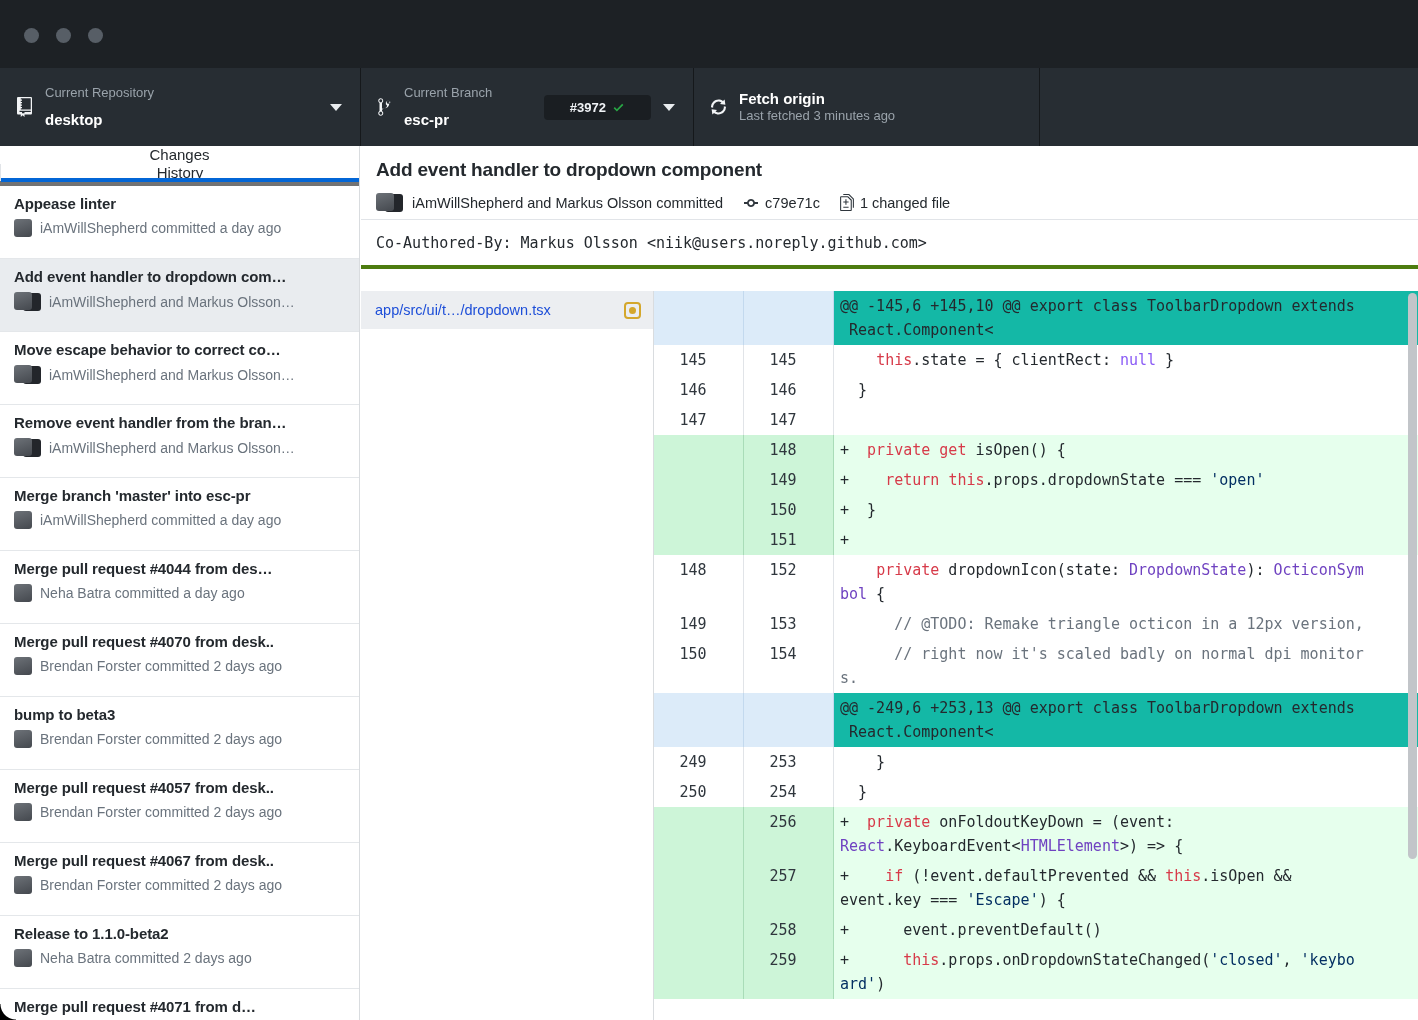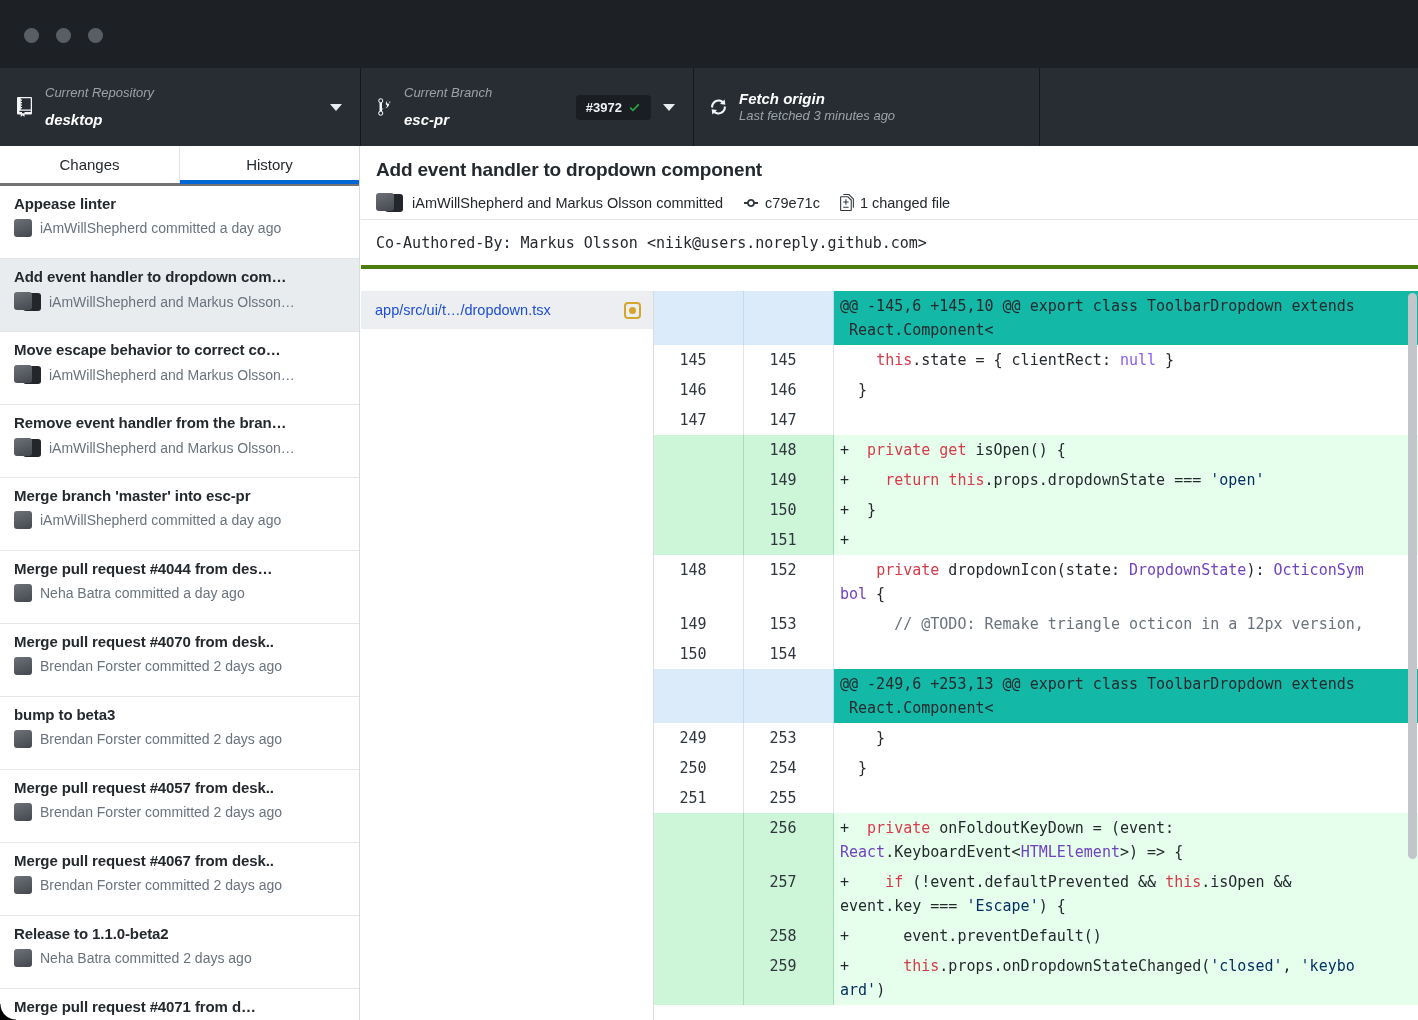--- a/index.html
+++ b/index.html
@@ -12,35 +12,35 @@
   .traffic { position:absolute; left:24px; top:28px; display:flex; gap:17px; }
   .traffic span { width:15px; height:15px; border-radius:50%; background:#575e66; display:block; }
 
   
   .toolbar { position:absolute; left:0; top:68px; width:100%; height:78px; background:#272d33; display:flex; }
   .tb-sec { position:relative; height:100%; display:flex; align-items:center; padding-left:17px; }
   .tb-sec.repo   { width:360px; }
   .tb-sec.branch { width:333px; border-left:1px solid #15181b; }
   .tb-sec.fetch  { width:347px; border-left:1px solid #15181b; border-right:1px solid #15181b; }
   .tb-icon { color:#f2f4f6; flex:0 0 auto; margin-right:13px; display:flex; }
-  .tb-text { display:flex; flex-direction:column; line-height:1.25;font-style:italic; }
+  .tb-text { display:flex; flex-direction:column; line-height:1.25; }
   .tb-label { font-size:13px; color:#9aa3ab; }
   .tb-value { font-size:15px; font-weight:bold; color:#ffffff; margin-top:10px; }
   .chev { width:0; height:0; border-left:6px solid transparent; border-right:6px solid transparent;
           border-top:7px solid #e9ecef; margin-left:auto; margin-right:18px; }
   .pr-badge { margin-left:auto; margin-right:12px; background:#1a1e22; border-radius:4px;
-              padding:5px 10px; display:flex; align-items:center; gap:6px; }
+              padding:5px 26px; display:flex; align-items:center; gap:6px; }
   .pr-badge b { color:#f0f3f6; font-size:13px; }
   .pr-badge svg { color:#28a745; }
   .branch .chev { margin-left:0; }
 
   
   .sidebar { position:absolute; left:0; top:146px; width:360px; bottom:0; background:#fff;
              border-right:1px solid #d9dcdf; overflow:hidden; }
-  .tabs { display:flex; height:40px; border-bottom:3px solid #737373; }
+  .tabs { display:flex; height:40px; border-bottom:5px solid #737373;flex-direction:column; }
   .tab { flex:1; display:flex; align-items:center; justify-content:center; font-size:15px;
          color:#24292e; position:relative; cursor:default; }
   .tab + .tab { border-left:1px solid #e1e4e8; }
   .tab.active::after { content:""; position:absolute; left:0; right:0; bottom:-1px; height:4px; background:#0366d6; }
 
   .commit-item { height:73px; border-bottom:1px solid #e4e7ea; padding:9px 14px 0 14px; background:#fff; }
   .commit-item.selected { background:#e9ecef; }
   .ci-title { font-size:15px; font-weight:600; color:#24292e; white-space:nowrap; overflow:hidden;
               text-overflow:ellipsis; letter-spacing:-0.1px; }
   .ci-meta { display:flex; align-items:center; margin-top:7px; }
@@ -331,42 +331,39 @@
 bol</span><span class="tok-d"> {</span></div>
             </div>
             <div class="diff-row ctx">
               <div class="gut">149</div>
               <div class="gut">153</div>
               <div class="code"><span class="tok-c">      // @TODO: Remake triangle octicon in a 12px version,</span></div>
             </div>
             <div class="diff-row ctx">
               <div class="gut">150</div>
               <div class="gut">154</div>
+              <div class="code"><span class="tok-c">      // right now it's scaled badly on normal dpi monitor
+s.</span></div>
             </div>
             <div class="diff-row hunk">
               <div class="gut"></div>
               <div class="gut"></div>
               <div class="code"><span class="tok-d">@@ -249,6 +253,13 @@ export class ToolbarDropdown extends
  React.Component&lt;</span></div>
             </div>
             <div class="diff-row ctx">
               <div class="gut">249</div>
               <div class="gut">253</div>
               <div class="code"><span class="tok-d">    }</span></div>
             </div>
             <div class="diff-row ctx">
               <div class="gut">250</div>
               <div class="gut">254</div>
               <div class="code"><span class="tok-d">  }</span></div>
             </div>
-            <div class="diff-row ctx">
-              <div class="gut">251</div>
-              <div class="gut">255</div>
-              <div class="code"></div>
-            </div>
             <div class="diff-row add">
               <div class="gut"></div>
               <div class="gut">256</div>
               <div class="code"><span class="tok-d">+  </span><span class="tok-k">private</span><span class="tok-d"> onFoldoutKeyDown = (event:
 </span><span class="tok-t">React</span><span class="tok-d">.KeyboardEvent&lt;</span><span class="tok-t">HTMLElement</span><span class="tok-d">&gt;) =&gt; {</span></div>
             </div>
             <div class="diff-row add">
               <div class="gut"></div>
               <div class="gut">257</div>
               <div class="code"><span class="tok-d">+    </span><span class="tok-k">if</span><span class="tok-d"> (!event.defaultPrevented &amp;&amp; </span><span class="tok-k">this</span><span class="tok-d">.isOpen &amp;&amp;

